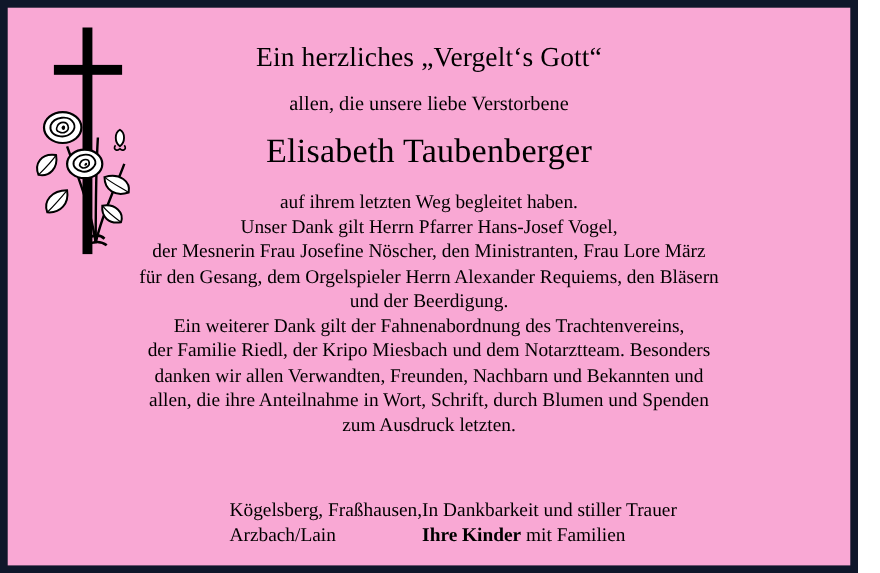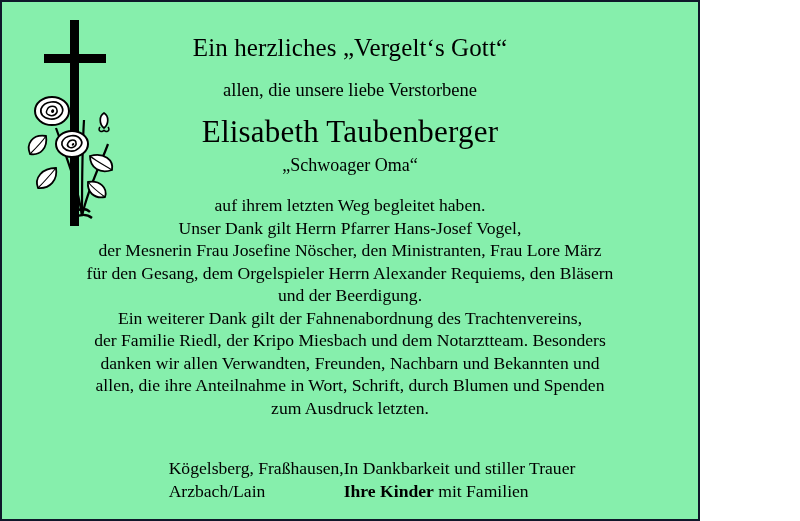--- a/index.html
+++ b/index.html
@@ -11,24 +11,24 @@
     width: 800px;
     height: 521px;
     font-family: "Liberation Serif", serif;
     color: #000000;
     overflow: hidden;
   }
 
   
   .notice {
     box-sizing: border-box;
-    width: 700px;
+    width: 780px;
     height: 521px;
-    border: 2px solid #0f172a;
-    background: #86efac;
+    border: 7px solid #0f172a;
+    background: #f9a8d4;
     position: relative;
   }
 
   .inner {
     box-sizing: border-box;
     width: 100%;
     height: 100%;
     padding: 18px 24px 14px 24px;
     position: relative;
   }
@@ -175,21 +175,20 @@
           <path d="M-4 -1 C -7 3, -2 5, 0 2" stroke="#000000" stroke-width="1.5" fill="none"></path>
           <path d="M4 -1 C 7 3, 2 5, 0 2" stroke="#000000" stroke-width="1.5" fill="none"></path>
         </g>
       </svg>
     </div>
 
     <div class="content">
       <div class="line-1">Ein herzliches „Vergelt‘s Gott“</div>
       <div class="line-2">allen, die unsere liebe Verstorbene</div>
       <div class="name">Elisabeth Taubenberger</div>
-      <div class="nickname">„Schwoager Oma“</div>
 
       <div class="body-text">
         <span class="bt-line">auf ihrem letzten Weg begleitet haben.</span>
         <span class="bt-line">Unser Dank gilt Herrn Pfarrer Hans-Josef Vogel,</span>
         <span class="bt-line">der Mesnerin Frau Josefine Nöscher, den Ministranten, Frau Lore März</span>
         <span class="bt-line">für den Gesang, dem Orgelspieler Herrn Alexander Requiems, den Bläsern</span>
         <span class="bt-line">und der Beerdigung.</span>
         <span class="bt-line">Ein weiterer Dank gilt der Fahnenabordnung des Trachtenvereins,</span>
         <span class="bt-line">der Familie Riedl, der Kripo Miesbach und dem Notarztteam. Besonders</span>
         <span class="bt-line">danken wir allen Verwandten, Freunden, Nachbarn und Bekannten und</span>

